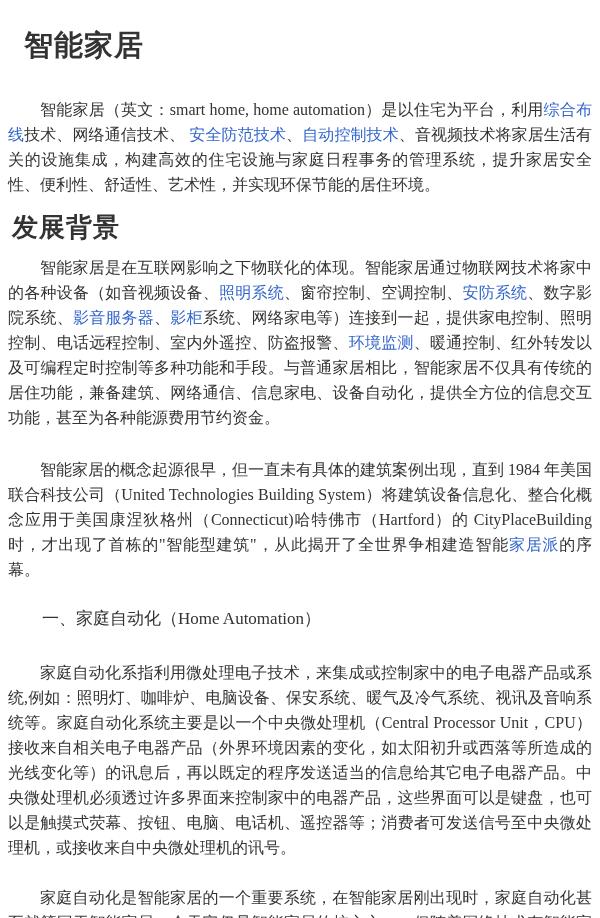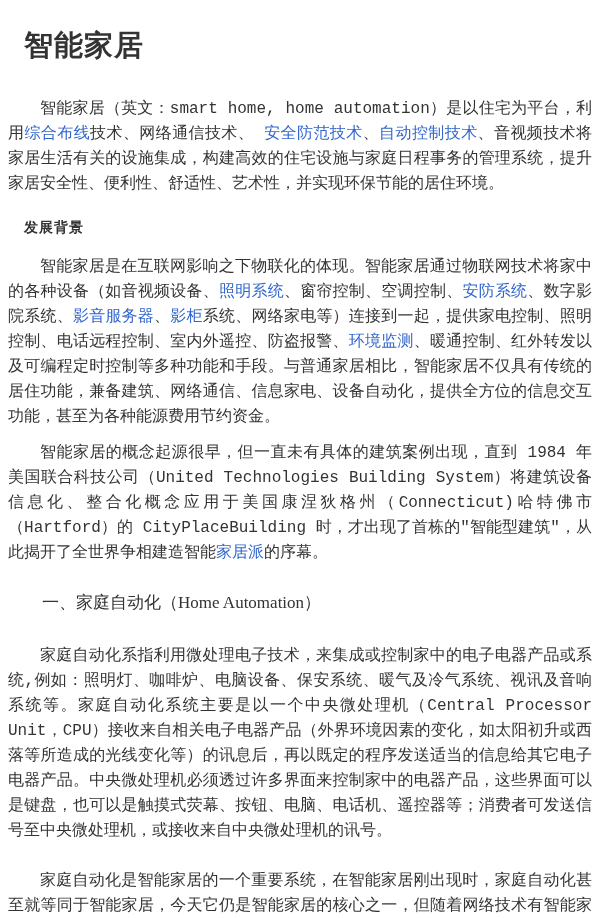--- a/index.html
+++ b/index.html
@@ -16,44 +16,43 @@
     color: #333333;
   }
   h1.page-title {
     font-size: 29px;
     line-height: 42px;
     font-weight: 700;
     margin: 16px;
     letter-spacing: 1px;
   }
   h2.section-heading {
-    font-size: 14px;
+    font-size: 26px;
     line-height: 30px;
     font-weight: 700;
-    margin: 16px 0 0 16px;
+    margin: 16px 0 0 4px;
     letter-spacing: 1px;
   }
   h3.subsection-heading {
     font-size: 17px;
     line-height: 24px;
     font-weight: 400;
     margin: 25px 0 0 0;
     text-indent: 2em;
   }
   p.body-paragraph {
     font-size: 16px;
     line-height: 25px;
     text-align: justify;
     text-indent: 2em;
     margin: 25px 0 0 0;
-    font-family: Liberation Mono, monospace;
   }
   p.body-paragraph.intro   { margin-top: 31px; }
   p.body-paragraph.first   { margin-top: 12px; }
-  p.body-paragraph.history { margin-top: 11px; }
+  p.body-paragraph.history { margin-top: 27px; }
   p.body-paragraph.hadef   { margin-top: 29px; }
   p.body-paragraph.harole  { margin-top: 25px; }
   a.wiki-link {
     color: #3366cc;
     text-decoration: none;
     cursor: pointer;
   }
 </style>
 </head>
 <body>

